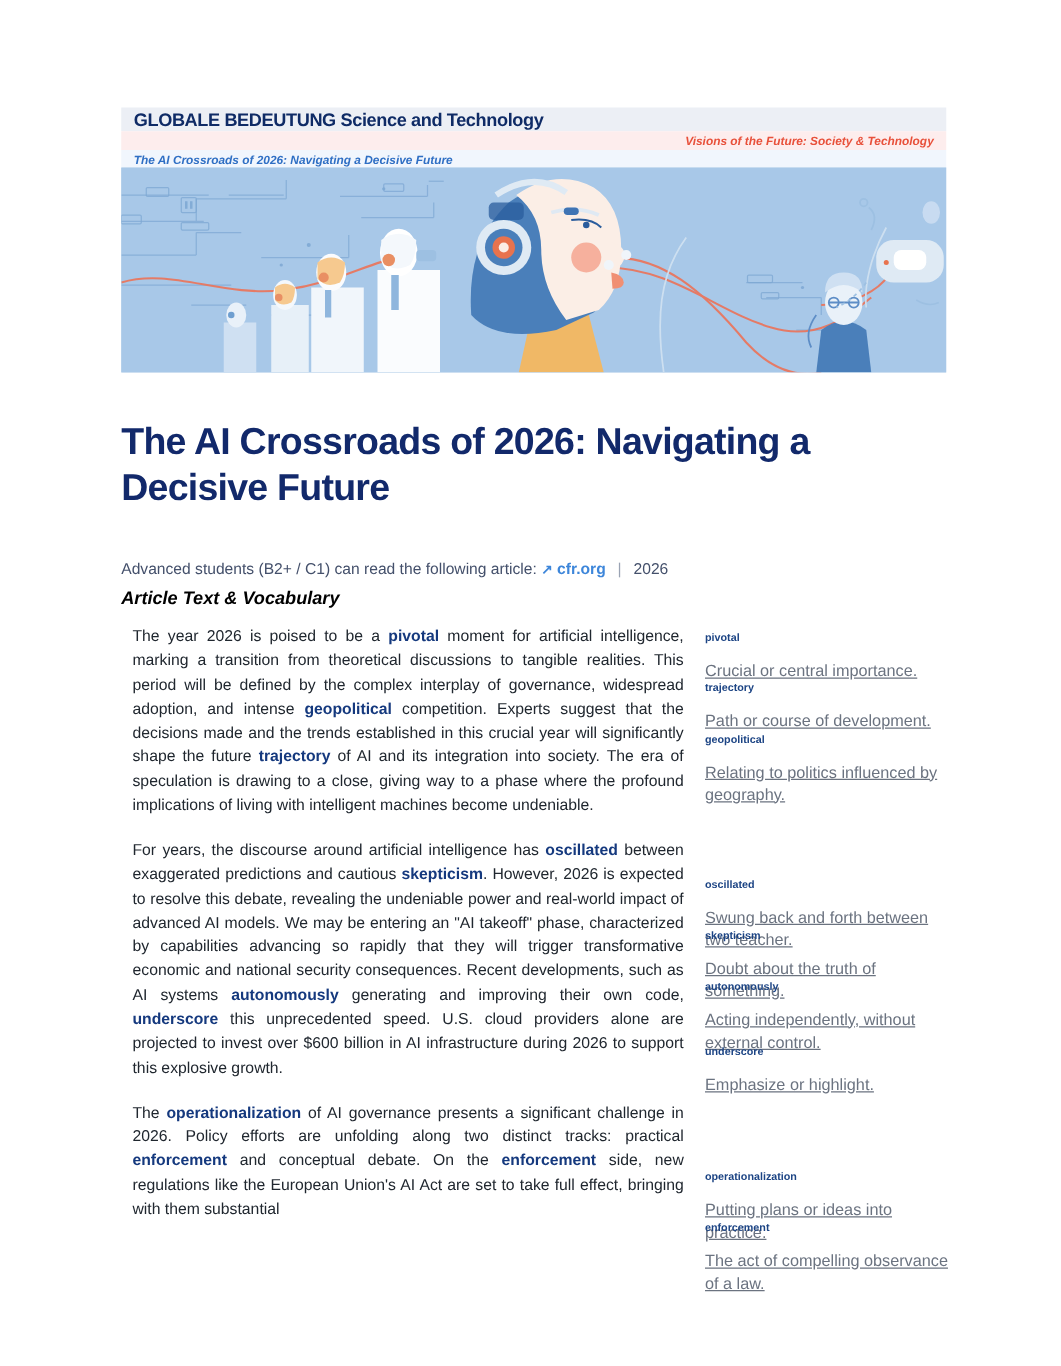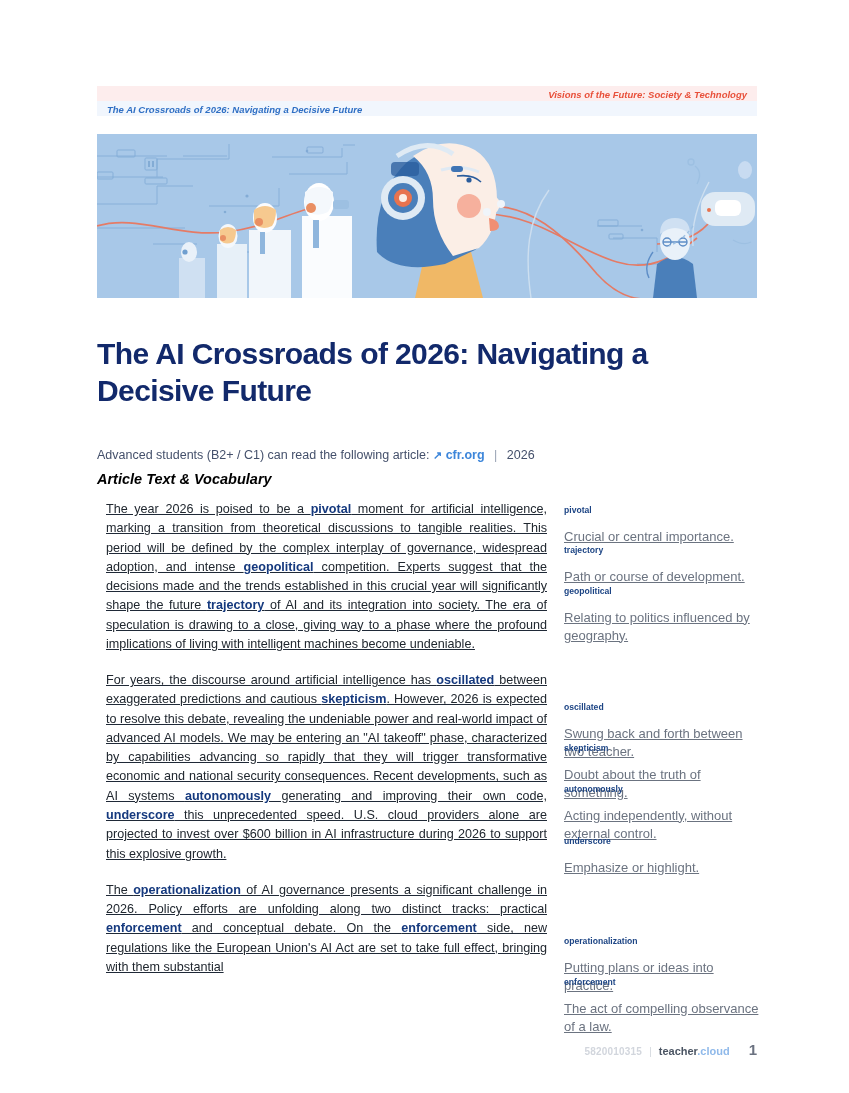--- a/index.html
+++ b/index.html
@@ -134,21 +134,20 @@
     position: absolute;
     left: 0;
     top: 500px;
     width: 849px;
   }
   .col-body {
     position: absolute;
     left: 106px;
     top: 0;
     width: 441px;
-    text-decoration: underline;
   }
   .col-vocab {
     position: absolute;
     left: 564px;
     top: 0;
     width: 196px;
   }
 
   .para {
     font-size: 12.6px;
@@ -204,20 +203,21 @@
   .footer-brand-a { color: #4b5563; font-weight: bold; font-size: 11px; }
   .footer-brand-b { color: #8fb9ea; font-weight: bold; font-size: 11px; }
   .footer-page { color: #6b7280; font-weight: bold; font-size: 15px; margin-left: 12px; }
 </style>
 </head>
 <body>
 
 <div class="page">
 
   <div class="header-bands">
+    <div class="band band-main">GLOBALE BEDEUTUNG Science and Technology</div>
     <div class="band band-sub">Visions of the Future: Society &amp; Technology</div>
     <div class="band band-sub2">The AI Crossroads of 2026: Navigating a Decisive Future</div>
   </div>
 
   <div class="hero">
     <svg width="660" height="164" viewBox="0 0 660 164" xmlns="http://www.w3.org/2000/svg">
       <rect x="0" y="0" width="660" height="164" fill="#a8c8e8"></rect>
 
       <g stroke="#7fa9d4" stroke-width="1" fill="none" opacity="0.75">
         <path d="M0 22 H70 M86 22 H130"></path>
@@ -390,22 +390,14 @@
           </div>
           <div class="vocab-entry" style="top: 477px;">
             <div class="vocab-term">enforcement</div>
             <div class="vocab-def">The act of compelling observance of a law.</div>
           </div>
         </div>
     </div>
 
   </div>
 
-  <div class="footer">
-    <div class="footer-inner">
-      <span class="footer-code">5820010315</span>
-      <span class="footer-bar">|</span>
-      <span><span class="footer-brand-a">teacher</span><span class="footer-brand-b">.cloud</span></span>
-      <span class="footer-page">1</span>
-    </div>
-  </div>
 
 </div>
 
 </body></html>

